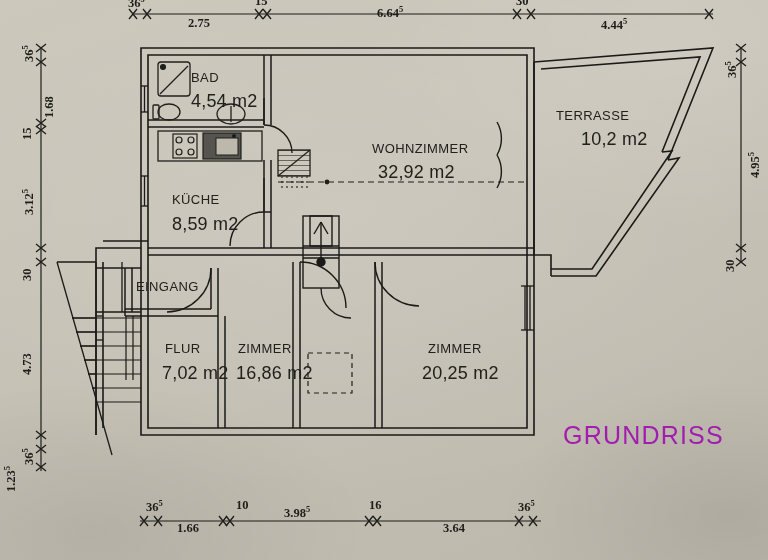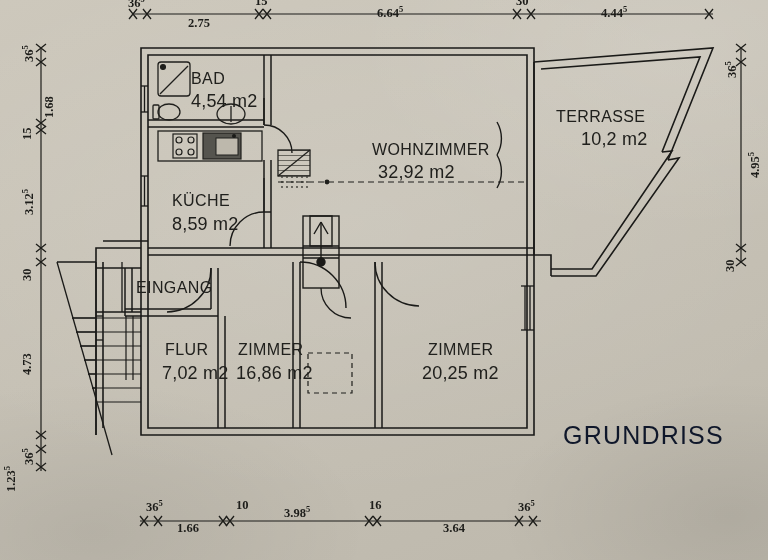--- a/index.html
+++ b/index.html
@@ -21,41 +21,41 @@
       radial-gradient(ellipse 50% 40% at 95% 92%, rgba(0,0,0,0.08) 0%, rgba(0,0,0,0) 60%),
       linear-gradient(160deg,#cdc8bc 0%,#c7c2b6 40%,#c2bdb1 70%,#bdb8ac 100%);
   }
   #plan{position:absolute;inset:0;}
   .lbl{
     position:absolute;
     color:#20201d;
     white-space:nowrap;
     line-height:1.18;
   }
-  .room-name{font-size:16px;letter-spacing:0.4px;}
+  .room-name{font-size:13px;letter-spacing:0.4px;}
   .room-area{font-size:18px;letter-spacing:0.2px;}
   .dim{
     position:absolute;
     font-size:12.5px;
     color:#1d1d1a;
     white-space:nowrap;
     font-family:"Liberation Serif", serif;
     font-weight:700;
   }
   .dim sup{font-size:8.5px;}
   .dim.vert{
     transform-origin:0 0;
     transform:rotate(-90deg);
   }
   #title{
     position:absolute;
     left:563px;top:421px;
     font-size:25px;
     letter-spacing:1.2px;
-    color:#0f172a;
+    color:#a21caf;
     font-family:"Liberation Sans", sans-serif;
   }
 </style>
 </head>
 <body>
 
 <div id="paper"></div>
 
 <svg id="plan" width="768" height="560" viewBox="0 0 768 560">
 
@@ -327,21 +327,21 @@
 
 <div id="title">GRUNDRISS</div>
 
 <div class="dim" style="left:8px;top:0px;opacity:0;"></div>
 
 <div class="dim" style="left:128px;top:-6px;"><span>36</span><sup>5</sup></div>
 <div class="dim" style="left:188px;top:16px;">2.75</div>
 <div class="dim" style="left:255px;top:-6px;">15</div>
 <div class="dim" style="left:377px;top:4px;"><span>6.64</span><sup>5</sup></div>
 <div class="dim" style="left:516px;top:-6px;">30</div>
-<div class="dim" style="left:601px;top:4px;"><span>4.44</span><sup>5</sup></div>
+<div class="dim" style="left:601px;top:16px;"><span>4.44</span><sup>5</sup></div>
 
 <div class="dim" style="left:146px;top:498px;"><span>36</span><sup>5</sup></div>
 <div class="dim" style="left:177px;top:521px;">1.66</div>
 <div class="dim" style="left:236px;top:498px;">10</div>
 <div class="dim" style="left:284px;top:504px;"><span>3.98</span><sup>5</sup></div>
 <div class="dim" style="left:369px;top:498px;">16</div>
 <div class="dim" style="left:443px;top:521px;">3.64</div>
 <div class="dim" style="left:518px;top:498px;"><span>36</span><sup>5</sup></div>
 
 <div class="dim vert" style="left:20px;top:62px;"><span>36</span><sup>5</sup></div>

